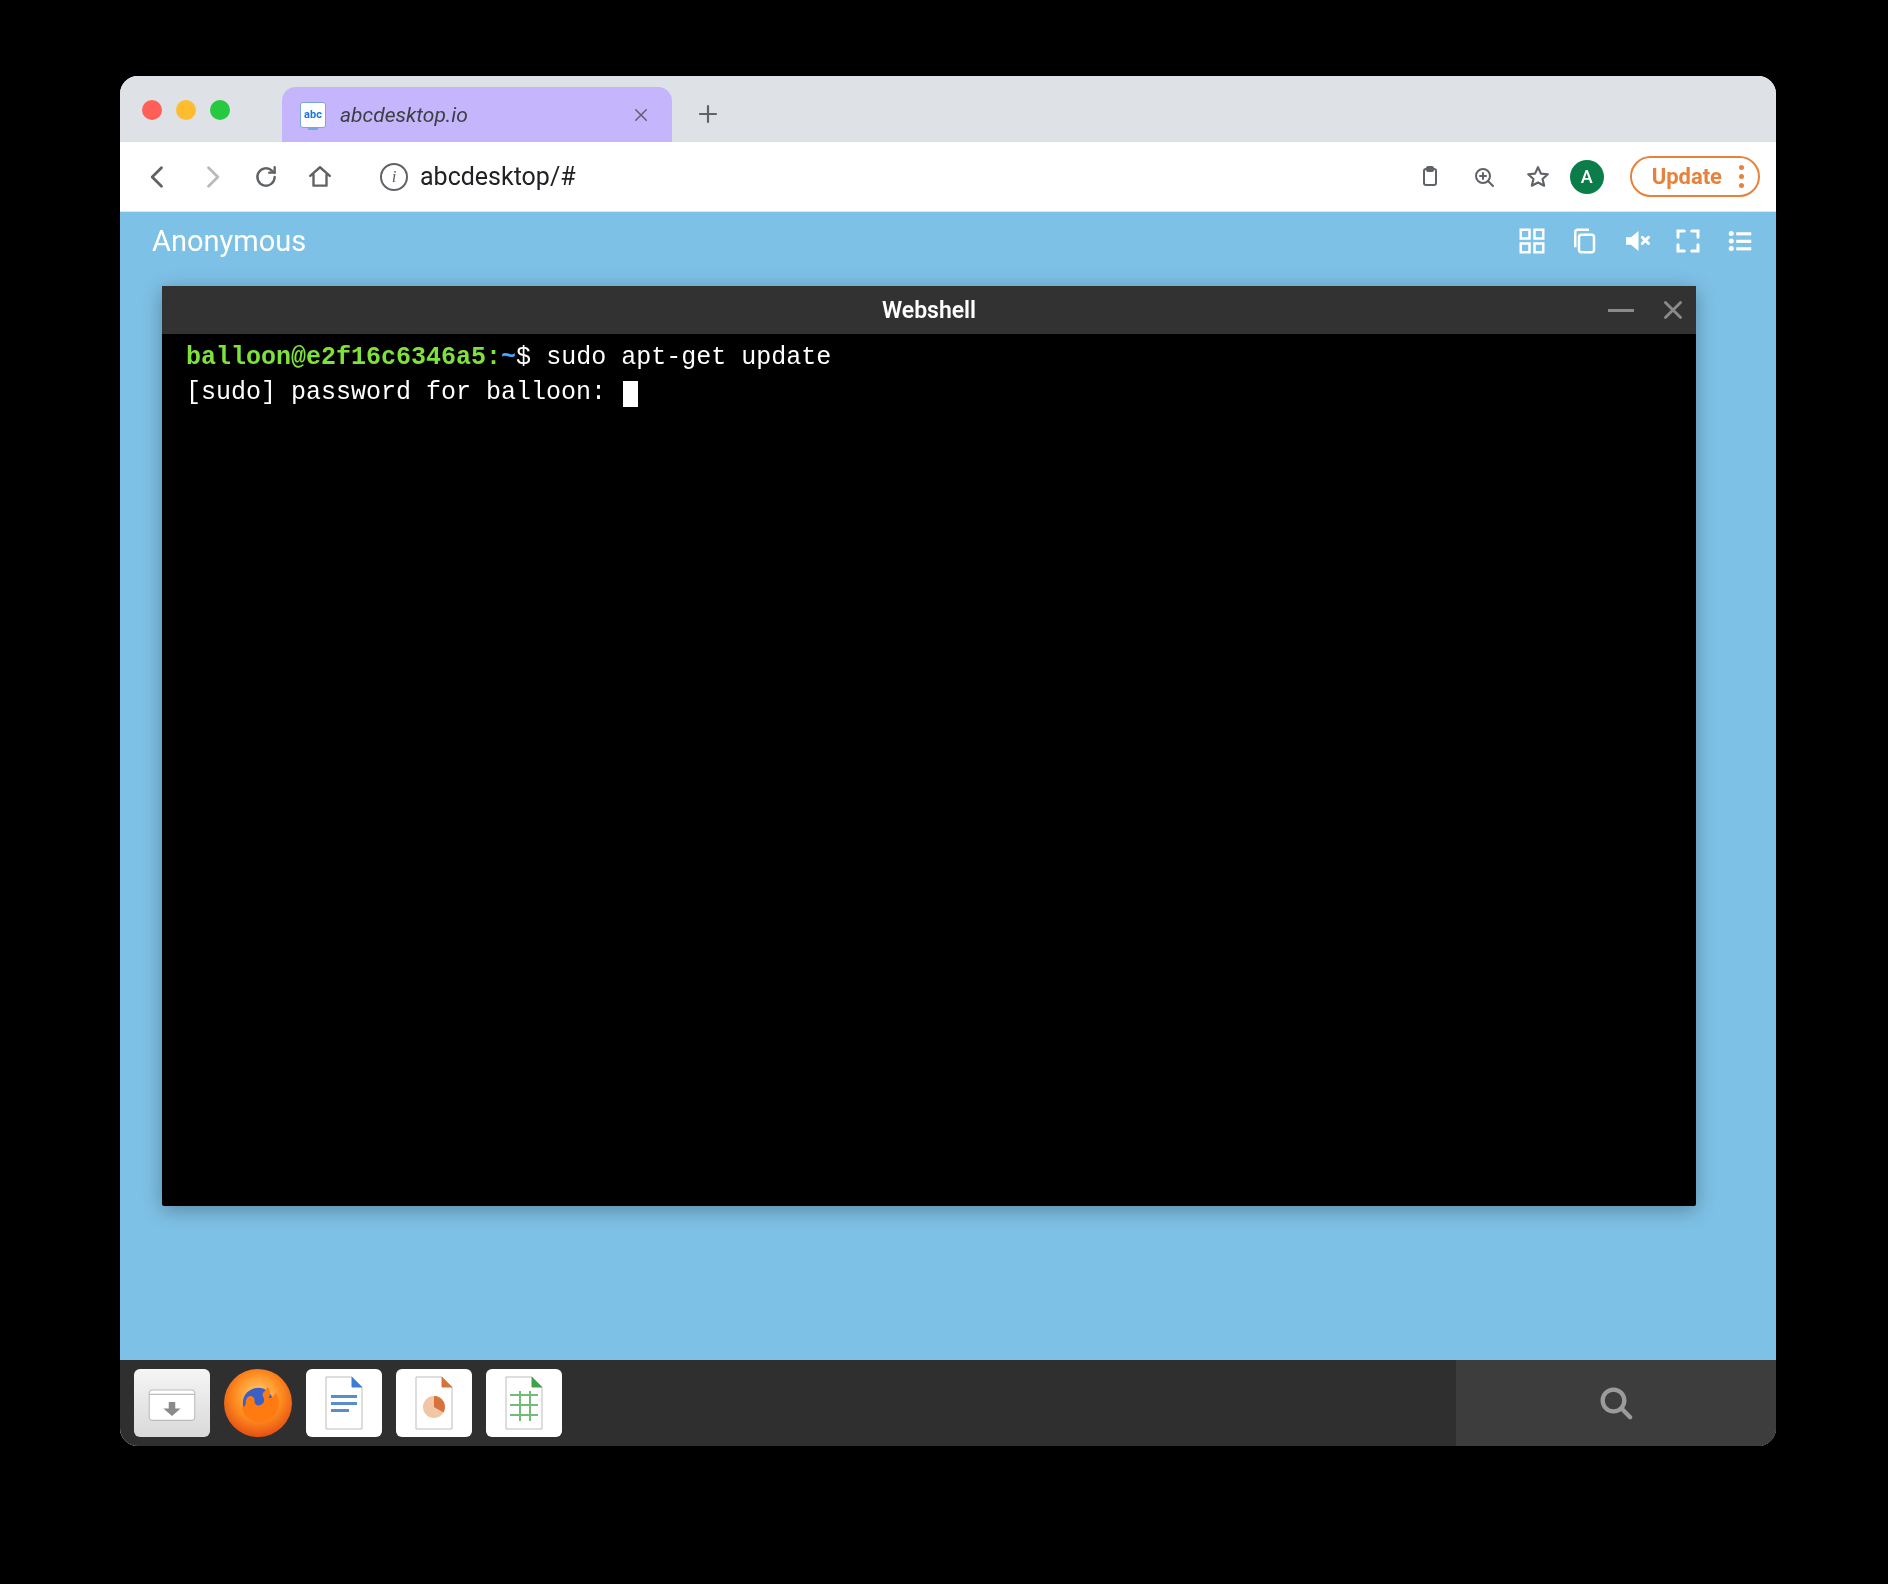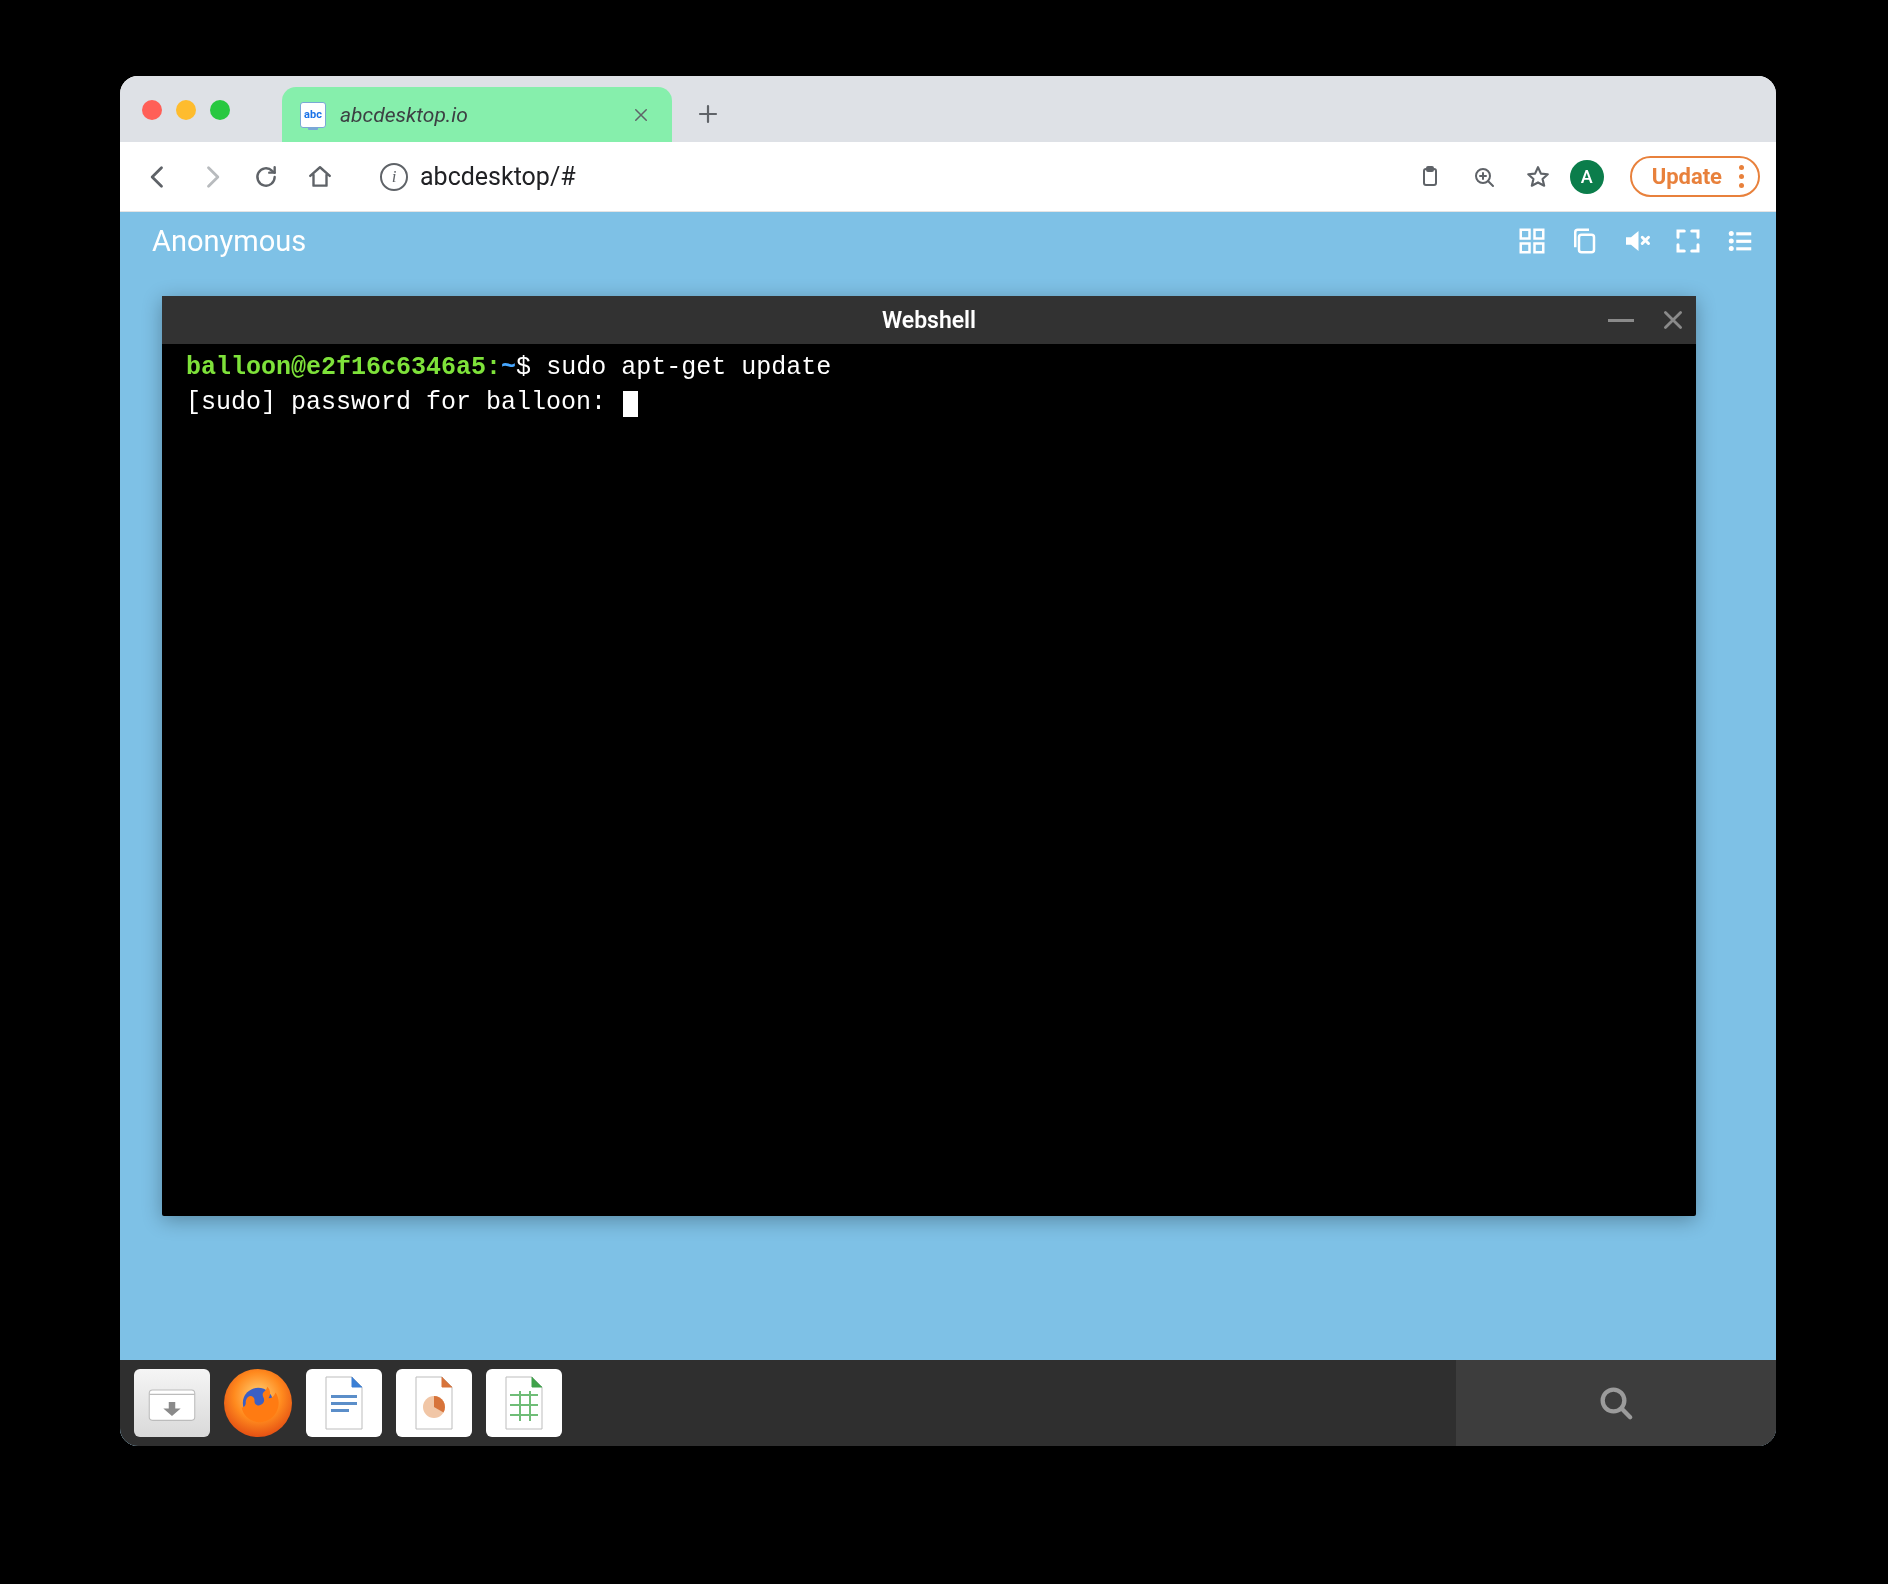--- a/index.html
+++ b/index.html
@@ -30,21 +30,21 @@
   }
   .traffic .dot { width: 20px; height: 20px; border-radius: 50%; }
   .traffic .close { background: #ff5f57; }
   .traffic .min   { background: #febc2e; }
   .traffic .max   { background: #28c840; }
 
   .tab {
     margin-left: 140px;
     height: 55px;
     width: 390px;
-    background: #86efac;
+    background: #c4b5fd;
     border-radius: 14px 14px 0 0;
     display: flex; align-items: center;
     padding: 18px 18px;
     gap: 14px;
     color: #3c4043;
     font-size: 21px;
   }
   .tab .favicon {
     width: 26px; height: 26px;
     display: flex; align-items: center; justify-content: center;
@@ -128,21 +128,21 @@
     color: #fff;
   }
 
   .desktop-area {
     flex: 1;
     position: relative;
   }
 
   .term-window {
     position: absolute;
-    left: 42px; top: 26px;
+    left: 42px; top: 16px;
     width: 1534px; height: 920px;
     background: #000;
     border-radius: 2px;
     box-shadow: 0 4px 20px rgba(0,0,0,.3);
     display: flex; flex-direction: column;
   }
   .term-titlebar {
     height: 48px;
     background: #323232;
     display: flex; align-items: center; justify-content: center;

